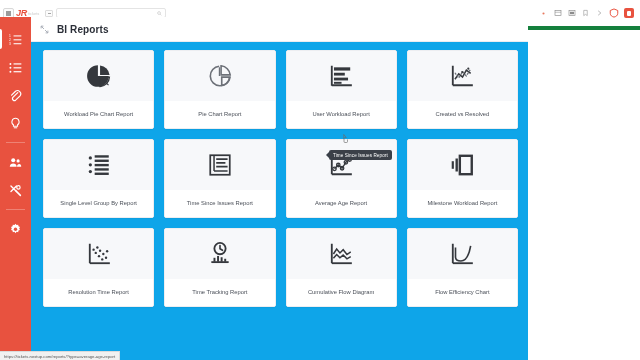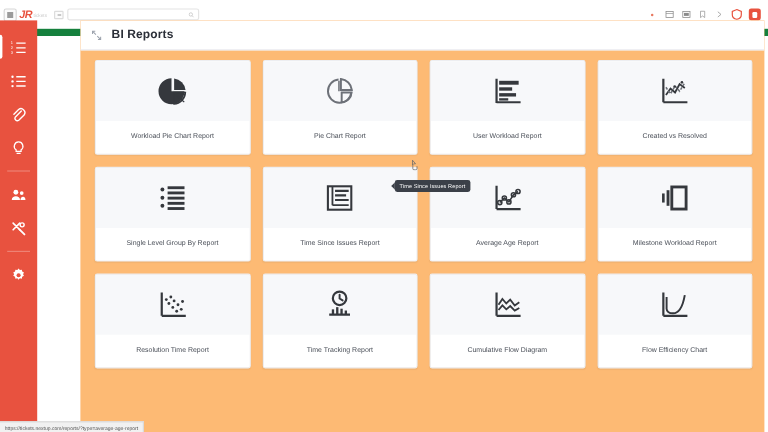--- a/index.html
+++ b/index.html
@@ -8,21 +8,21 @@
     overflow: hidden;
     font-family: "Liberation Sans", sans-serif;
     background: #ffffff;
   }
 
   
   .browser-bar {
     position: absolute; top: 0; left: 0;
     width: 640px; height: 30px;
     background: #ffffff;
-    border-bottom: 6px solid #15803d;
+    border-bottom: 4px solid #15803d;
     display: flex; align-items: center;
     padding: 0 3px;
   }
   .chrome-btn {
     width: 11px; height: 11px;
     border: 1px solid #d8d8d8; border-radius: 2px;
     background: #fbfbfb;
     display: flex; align-items: center; justify-content: center;
     flex: 0 0 auto;
     margin-right: 2px;
@@ -93,24 +93,23 @@
   }
   .side-item svg { display: block; }
   .side-sep {
     width: 19px; height: 1px; background: rgba(255,255,255,0.28);
     margin: 5px 0;
   }
 
   
   .page {
     position: absolute; top: 17px; left: 31px;
-    width: 570px; height: 343px;
-    background: #fdba74;
+    width: 497px; height: 343px;
+    background: #0ea5e9;
     overflow: hidden;
-    margin-left: 36px;
   }
   .page-header {
     height: 25px;
     background: #ffffff;
     display: flex; align-items: center;
     padding-left: 6px;
     border-bottom: 1px solid #ebecf0;
   }
   .expand-icon {
     width: 14px; height: 14px;

